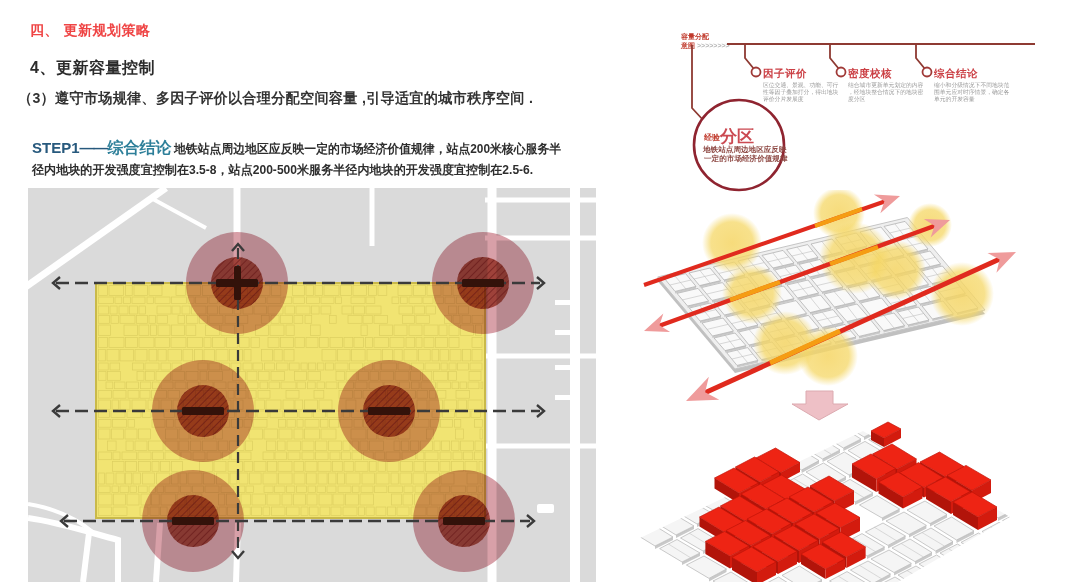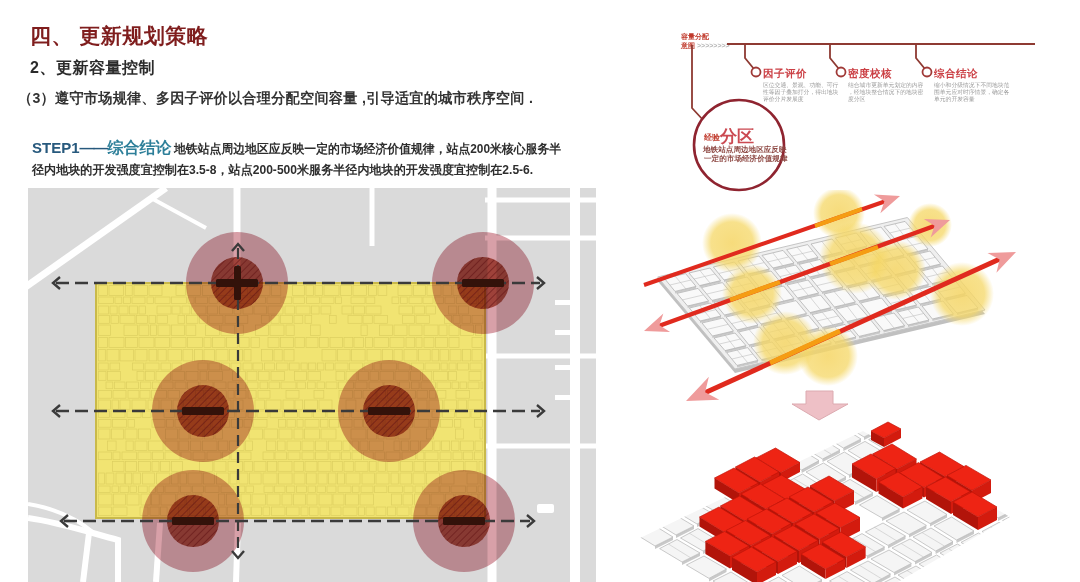--- a/index.html
+++ b/index.html
@@ -1,23 +1,23 @@
 <!DOCTYPE html>
 <html><head><meta charset="utf-8">
 <style>
 html,body{margin:0;padding:0}
 body{width:1080px;height:582px;position:relative;background:#fff;overflow:hidden;
      font-family:"Liberation Sans",sans-serif;-webkit-font-smoothing:antialiased}
 .t{position:absolute;white-space:nowrap}
 </style></head>
 <body>
 
-<div class="t" style="left:30px;top:22px;font-size:21px;font-weight:bold;color:#7f1d1d;letter-spacing:0.5px">四、 更新规划策略</div>
-
-<div class="t" style="left:30px;top:58px;font-size:16px;font-weight:bold;color:#2b2b2b;letter-spacing:0.5px">2、更新容量控制</div>
+<div class="t" style="left:30px;top:22px;font-size:14px;font-weight:bold;color:#ef4444;letter-spacing:0.5px">四、 更新规划策略</div>
+
+<div class="t" style="left:30px;top:58px;font-size:16px;font-weight:bold;color:#2b2b2b;letter-spacing:0.5px">4、更新容量控制</div>
 
 <div class="t" style="left:18px;top:89px;transform:scaleX(0.974);transform-origin:left top;font-size:14.5px;font-weight:600;color:#333;letter-spacing:0.3px">（3）遵守市场规律、多因子评价以合理分配空间容量 ,引导适宜的城市秩序空间 .</div>
 
 <div class="t" style="left:32px;top:138px;font-size:15px;font-weight:bold;color:#27597d">STEP1<span style="letter-spacing:-1px">——</span><span style="font-size:16px;color:#2d7f99">综合结论</span></div>
 
 <div class="t" style="left:174px;top:141px;transform:scaleX(0.948);transform-origin:left top;font-size:12.5px;font-weight:600;color:#2e2e2e">地铁站点周边地区应反映一定的市场经济价值规律，站点200米核心服务半</div>
 
 <div class="t" style="left:32px;top:162px;transform:scaleX(0.966);transform-origin:left top;font-size:12.5px;font-weight:600;color:#2e2e2e">径内地块的开发强度宜控制在3.5-8，站点200-500米服务半径内地块的开发强度宜控制在2.5-6.</div>
 
 <svg style="position:absolute;left:28px;top:188px" width="568" height="394" viewBox="0 0 568 394">

